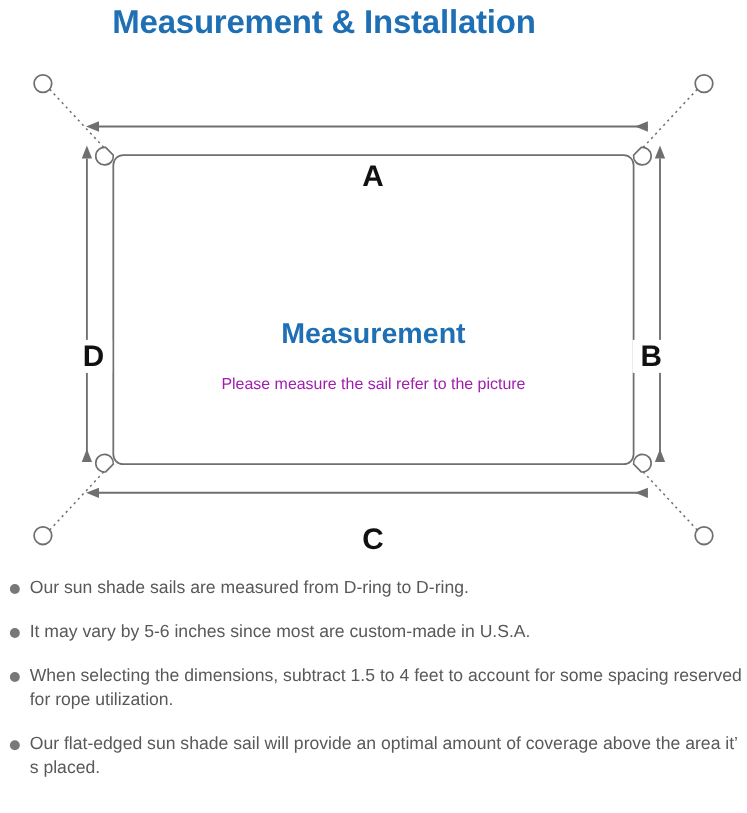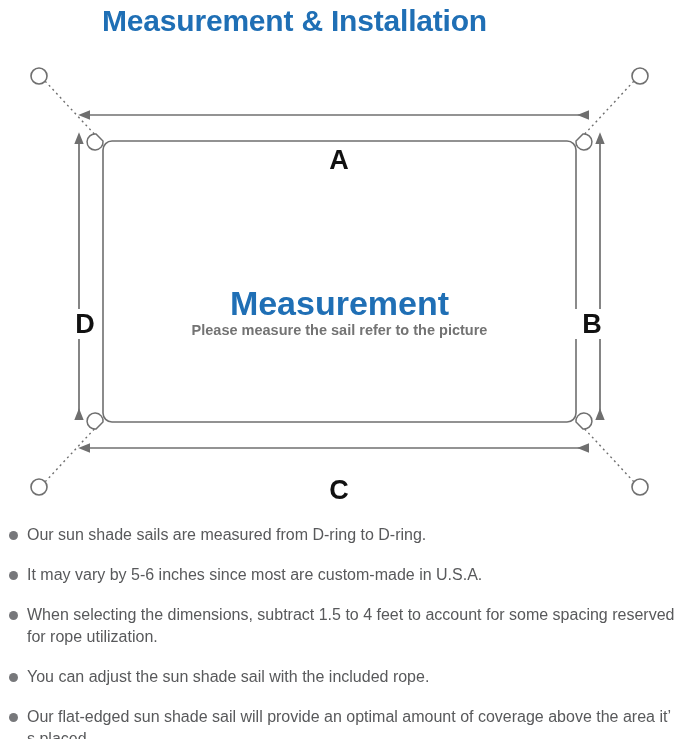--- a/index.html
+++ b/index.html
@@ -42,31 +42,30 @@
 
   .center-block {
     position: absolute;
     left: 0;
     top: 240px;
     width: 679px;
     text-align: center;
     pointer-events: none;
   }
   .center-title {
-    font-size: 34px;
+    font-size: 26px;
     font-weight: bold;
     color: #1f6fb5;
     line-height: 30px;
   }
   .center-sub {
     font-size: 14.5px;
-    color: #737373;
+    color: #a21caf;
     line-height: 20px;
-    margin-top: 2px;
-    font-weight: bold;
+    margin-top: 22px;
   }
 
   .dim-label {
     position: absolute;
     font-size: 27px;
     font-weight: bold;
     color: #111111;
     font-family: "Liberation Sans", sans-serif;
     background: #ffffff;
     line-height: 30px;
@@ -177,19 +176,15 @@
   <li class="note-item">
     <span class="note-bullet"></span>
     <span>It may vary by 5-6 inches since most are custom-made in U.S.A.</span>
   </li>
   <li class="note-item">
     <span class="note-bullet"></span>
     <span>When selecting the dimensions, subtract 1.5 to 4 feet to account for some spacing reserved for rope utilization.</span>
   </li>
   <li class="note-item">
     <span class="note-bullet"></span>
-    <span>You can adjust the sun shade sail with the included rope.</span>
-  </li>
-  <li class="note-item">
-    <span class="note-bullet"></span>
     <span>Our flat-edged sun shade sail will provide an optimal amount of coverage above the area it’ s placed.</span>
   </li>
 </ul>
 
 </body></html>

